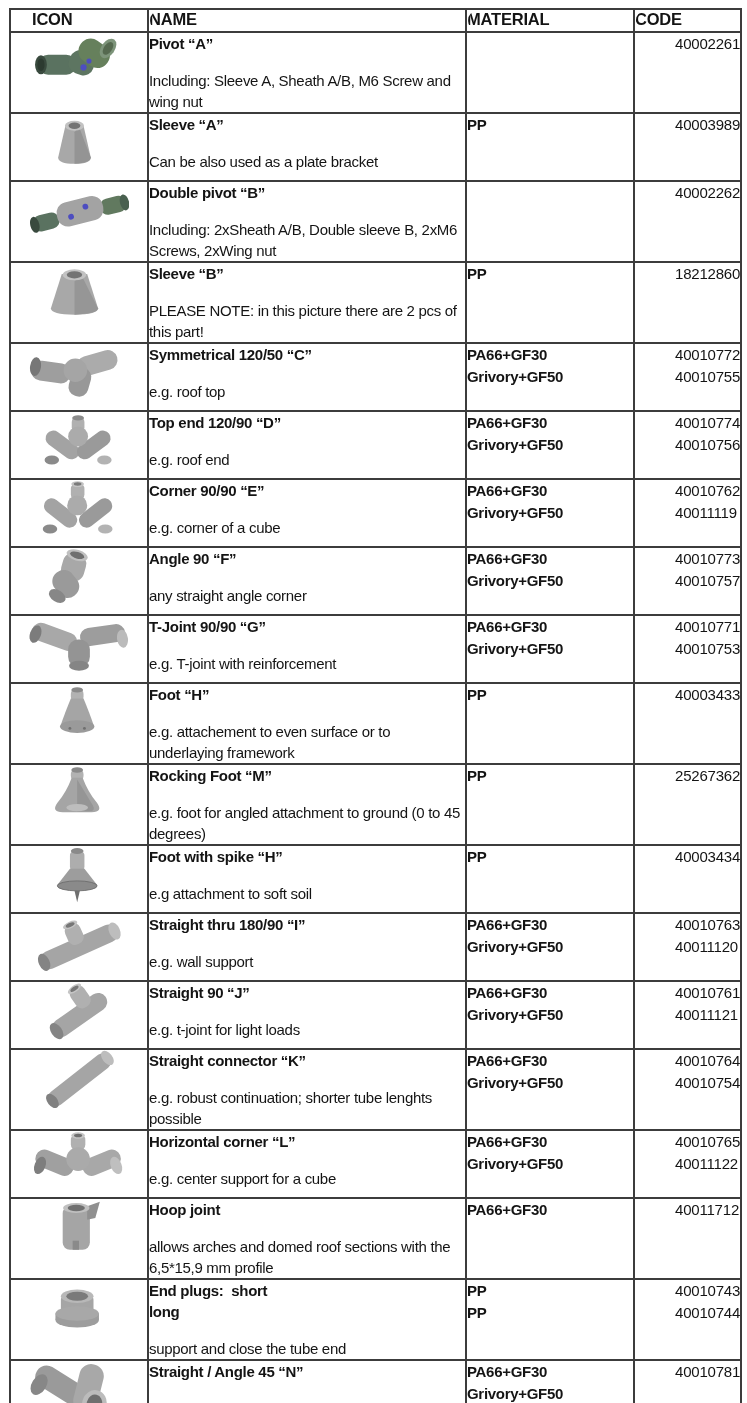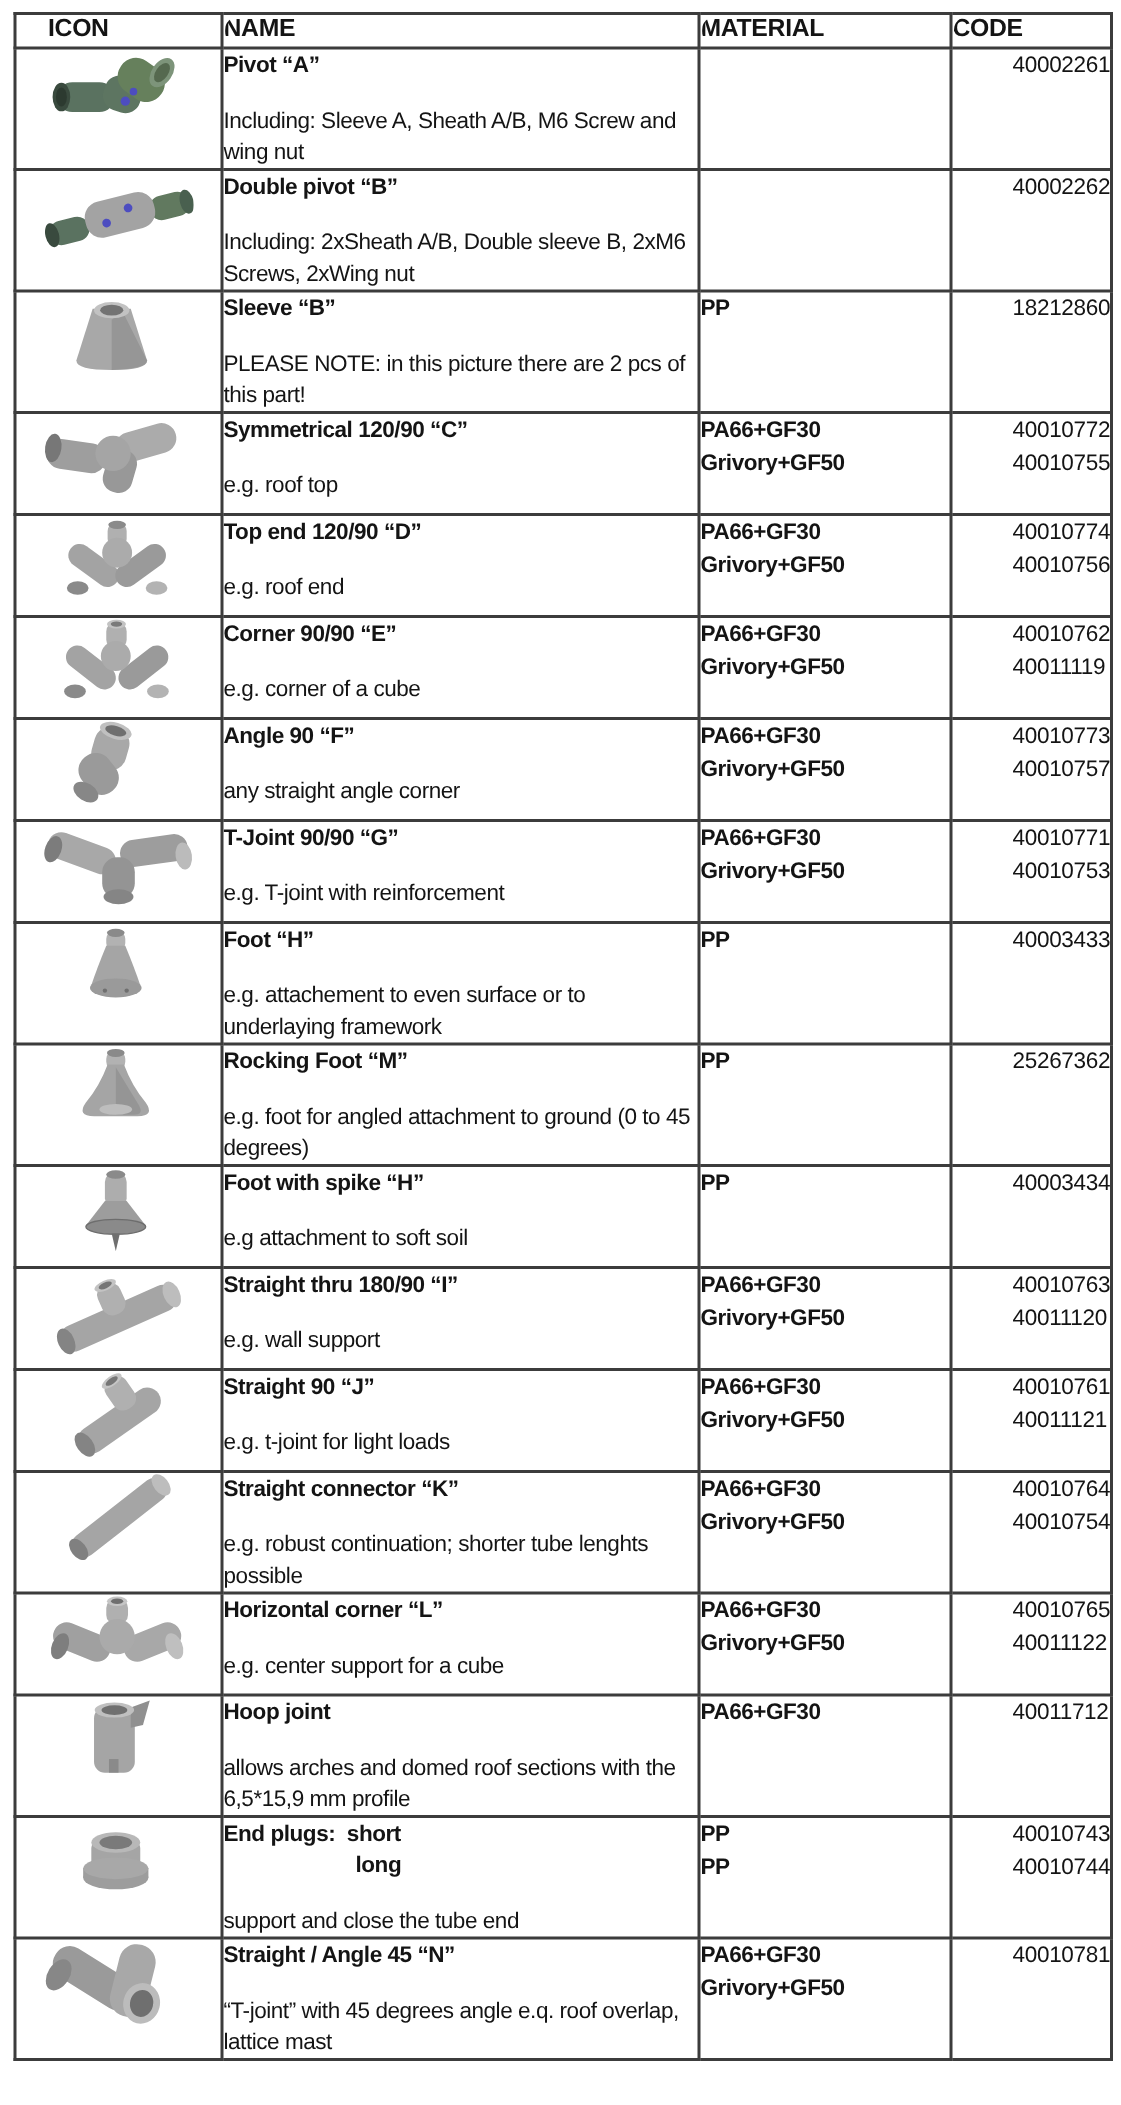--- a/index.html
+++ b/index.html
@@ -9,21 +9,21 @@
   table.parts th, table.parts td{border:2px solid #3c3c3c;vertical-align:top;padding:0;overflow:hidden;}
   col.c-icon{width:138px;} col.c-name{width:318px;} col.c-mat{width:168px;} col.c-code{width:107px;}
   thead th{height:21px;text-align:left;font-size:16.5px;font-weight:bold;letter-spacing:-0.2px;
            padding:2px 0 2px 12px;white-space:nowrap;border-radius:11px;}
   thead th.h-icon{padding-left:21px;}
   tbody tr{height:68px;}
   td.icon-cell{text-align:center;vertical-align:middle;}
   td.icon-cell svg{display:block;margin:0 auto;}
   td.name-cell{padding:6px 8px 4px 13px;font-size:15px;letter-spacing:-0.3px;}
   .part-name{font-weight:bold;line-height:21px;white-space:pre-wrap;}
-  .part-name-line2{font-weight:bold;line-height:21px;margin-left:88px;}
+  .part-name-line2{font-weight:bold;line-height:21px;}
   .part-desc{font-weight:normal;line-height:21px;margin-top:16px;}
   td.mat-cell{padding:6px 4px 4px 10px;font-size:15px;letter-spacing:-0.3px;}
   .mat-line{font-weight:bold;line-height:22px;}
   td.code-cell{padding:6px 4px 4px 12px;font-size:15px;letter-spacing:-0.2px;}
   .code-line{line-height:22px;padding-left:40px;}
 </style>
 </head>
 <body>
 
 <div class="page">
@@ -61,20 +61,41 @@
       <div class="part-name">Pivot “A”</div>
 
       <div class="part-desc">Including: Sleeve A, Sheath A/B, M6 Screw and wing nut</div>
     </td>
     <td class="mat-cell"></td>
     <td class="code-cell">
             <div class="code-line">40002261</div>
           </td>
   </tr>
 
+  <tr>
+    <td class="icon-cell">
+      <span class="icon-wrap"><svg width="100" height="58" viewBox="0 0 110 64" aria-hidden="true">
+                <path d="M40 13 L60 13 L68 48 Q68 55 50 55 Q32 55 32 48 Z" fill="#a8a8a8"></path>
+   <path d="M55 14 L68 48 Q68 54 50 55 L50 20 Z" fill="#949494"></path>
+   <ellipse cx="50" cy="13" rx="10.5" ry="5.5" fill="#c2c2c2"></ellipse>
+                <ellipse cx="50" cy="13" rx="6.5" ry="3.5" fill="#737373"></ellipse>
+              </svg></span>
+    </td>
+    <td class="name-cell">
+      <div class="part-name">Sleeve “A”</div>
+
+      <div class="part-desc">Can be also used as a plate bracket</div>
+    </td>
+    <td class="mat-cell">
+            <div class="mat-line">PP</div>
+          </td>
+    <td class="code-cell">
+            <div class="code-line">40003989</div>
+          </td>
+  </tr>
 
 
   <tr>
     <td class="icon-cell">
       <span class="icon-wrap"><svg width="100" height="58" viewBox="0 0 110 64" aria-hidden="true">
                 <g transform="rotate(-14 55 32)">
    <rect x="2" y="26" width="30" height="18" rx="9" fill="#5a7260"></rect>
                   <ellipse cx="4" cy="35" rx="5" ry="9" fill="#394a3e"></ellipse>
    <rect x="78" y="26" width="30" height="18" rx="9" fill="#61795f"></rect>
                   <ellipse cx="106" cy="35" rx="5" ry="9" fill="#49604f"></ellipse>
@@ -121,21 +142,21 @@
     <td class="icon-cell">
       <span class="icon-wrap"><svg width="100" height="58" viewBox="0 0 110 64" aria-hidden="true">
                 <rect x="2" y="20" width="44" height="22" rx="11" fill="#9e9e9e" transform="rotate(8 24 31)"></rect>
    <ellipse cx="7" cy="25" rx="6" ry="10.5" fill="#777777" transform="rotate(8 7 25)"></ellipse>
    <rect x="52" y="10" width="46" height="22" rx="11" fill="#ababab" transform="rotate(-16 75 21)"></rect>
    <rect x="45" y="26" width="22" height="32" rx="10" fill="#989898" transform="rotate(16 56 42)"></rect>
    <circle cx="51" cy="29" r="13" fill="#a5a5a5"></circle>
               </svg></span>
     </td>
     <td class="name-cell">
-      <div class="part-name">Symmetrical 120/90 “C”</div>
+      <div class="part-name">Symmetrical 120/50 “C”</div>
 
       <div class="part-desc">e.g. roof top</div>
     </td>
     <td class="mat-cell">
             <div class="mat-line">PA66+GF30</div>
             <div class="mat-line">Grivory+GF50</div>
           </td>
     <td class="code-cell">
             <div class="code-line">40010772</div>
             <div class="code-line">40010755</div>

